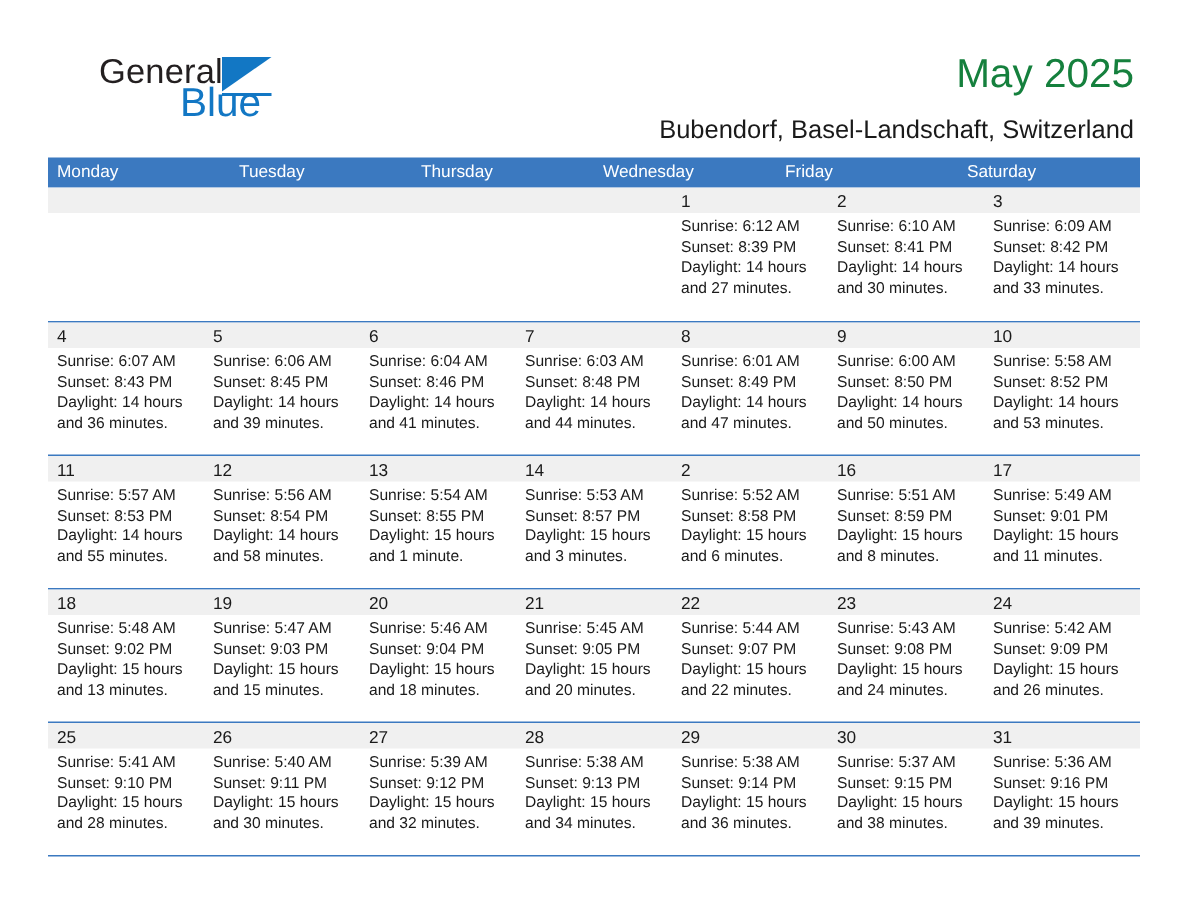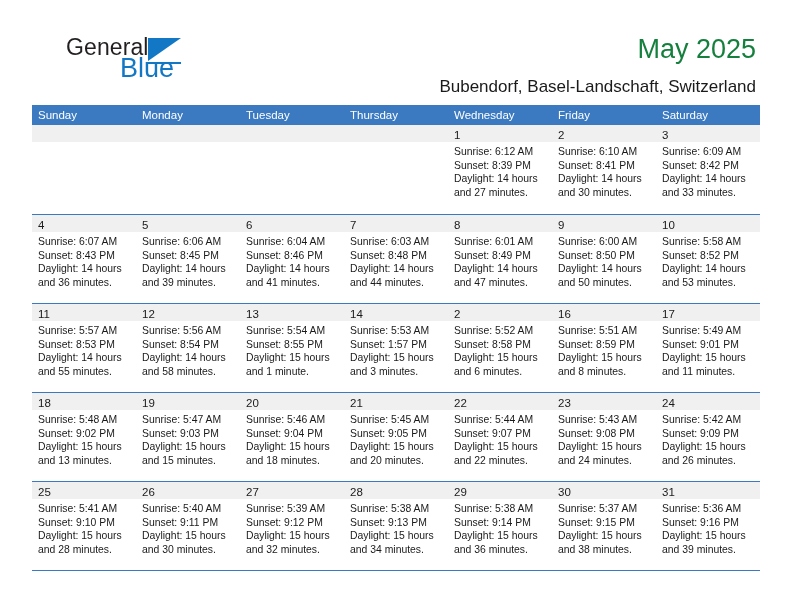--- a/index.html
+++ b/index.html
@@ -175,21 +175,20 @@
       <span class="logo-blue">Blue</span>
     </div>
 
     <div class="title">May 2025</div>
     <div class="subtitle">Bubendorf, Basel-Landschaft, Switzerland</div>
   </div>
 
   <div class="calendar">
 
     <div class="weekhead">
-      <div class="wh">Sunday</div>
       <div class="wh">Monday</div>
       <div class="wh">Tuesday</div>
       <div class="wh">Thursday</div>
       <div class="wh">Wednesday</div>
       <div class="wh">Friday</div>
       <div class="wh">Saturday</div>
     </div>
 
     <div class="weekrow first">
       <div class="daycell empty">
@@ -348,21 +347,21 @@
           <div>Sunrise: 5:54 AM</div>
           <div>Sunset: 8:55 PM</div>
           <div>Daylight: 15 hours</div>
           <div>and 1 minute.</div>
         </div>
       </div>
       <div class="daycell">
         <div class="dayband"><span class="daynum">14</span></div>
         <div class="daybody">
           <div>Sunrise: 5:53 AM</div>
-          <div>Sunset: 1:57 PM</div>
+          <div>Sunset: 8:57 PM</div>
           <div>Daylight: 15 hours</div>
           <div>and 3 minutes.</div>
         </div>
       </div>
       <div class="daycell">
         <div class="dayband"><span class="daynum">2</span></div>
         <div class="daybody">
           <div>Sunrise: 5:52 AM</div>
           <div>Sunset: 8:58 PM</div>
           <div>Daylight: 15 hours</div>

